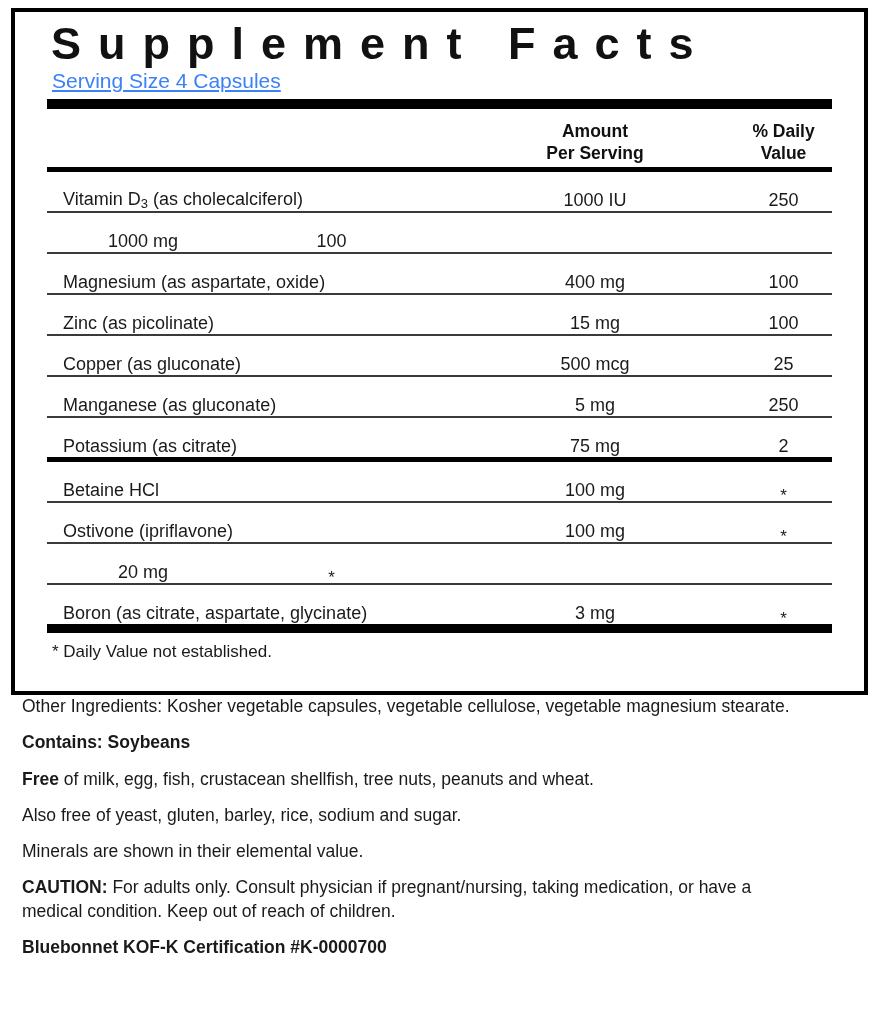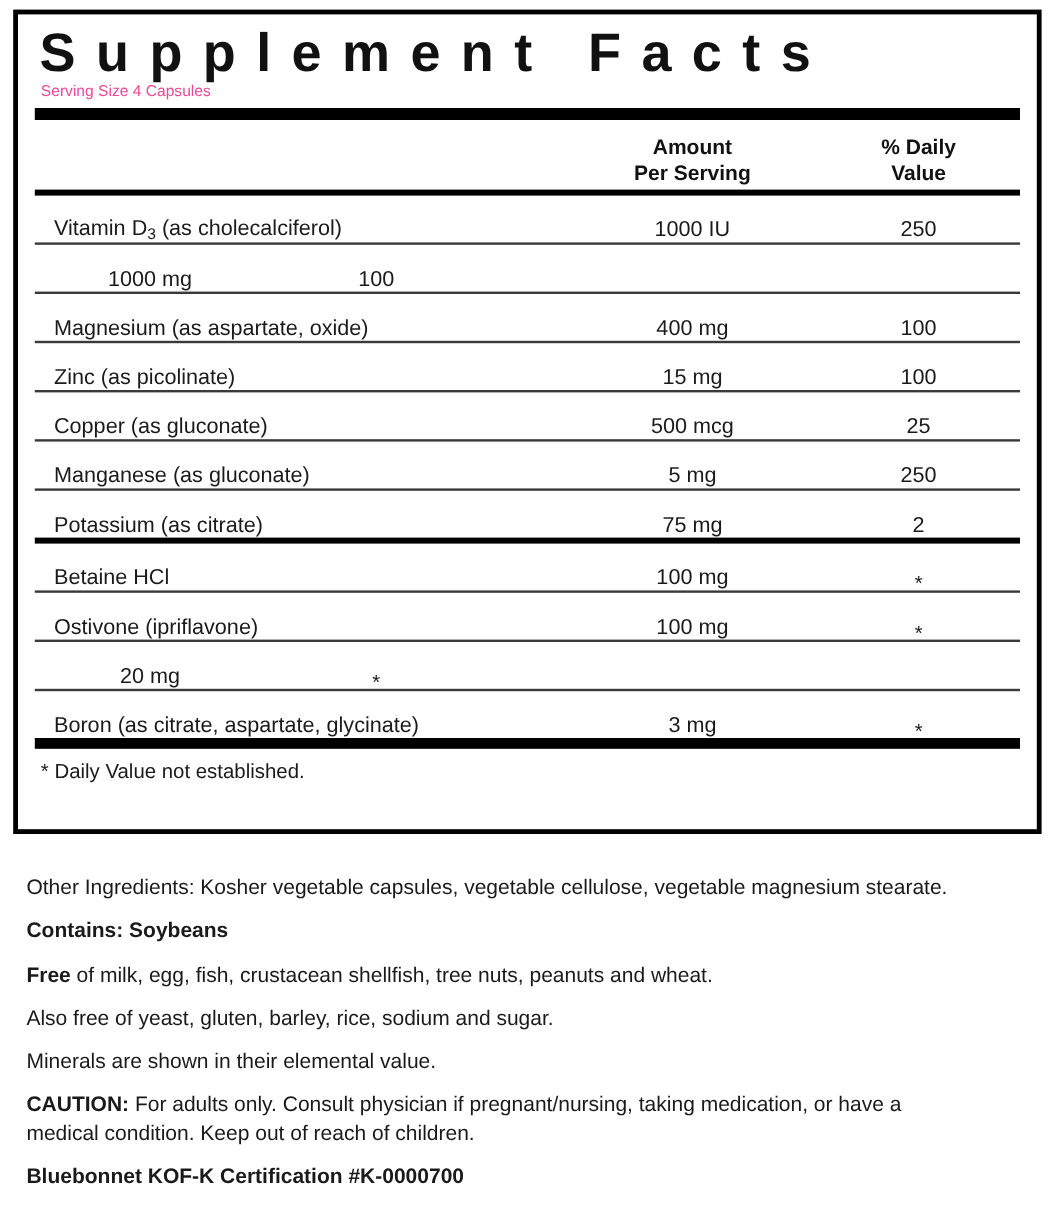--- a/index.html
+++ b/index.html
@@ -29,43 +29,44 @@
     top: 8px;
     width: 857px;
     height: 687px;
     border: 4px solid #000000;
     box-sizing: border-box;
     background: #ffffff;
   }
 
   .sf-inner {
     position: relative;
-    padding: 0 14px;
+    padding: 0 32px;
     height: 100%;
     box-sizing: border-box;
   }
 
   .sf-title {
     font-size: 45px;
     font-weight: bold;
     letter-spacing: 17px;
     line-height: 1.02;
     padding-top: 9px;
     padding-left: 4px;
     white-space: nowrap;
     color: #111111;
     font-stretch: condensed;
   }
 
   .sf-serving {
-    font-size: 13px;
+    font-size: 21px;
     line-height: 1.1;
     padding-left: 5px;
     padding-top: 2px;
-    color: #ec4899;
+    color: #3b82f6;
+    text-decoration: underline;
   }
 
   .rule-thick {
     height: 10px;
     background: #000000;
     margin-top: 7px;
   }
   .rule-medium {
     height: 5px;
     background: #000000;
@@ -143,21 +144,21 @@
     font-size: 17px;
     padding-left: 5px;
     padding-top: 9px;
     color: #1a1a1a;
   }
 
   
   .body-copy {
     position: absolute;
     left: 22px;
-    top: 728px;
+    top: 695px;
     width: 800px;
     font-size: 17.5px;
     line-height: 1.33;
     color: #1a1a1a;
   }
   .body-copy p {
     margin: 0 0 13px 0;
   }
   .body-copy p:last-child { margin-bottom: 0; font-weight: bold; }
   .body-copy b { font-weight: bold; }

